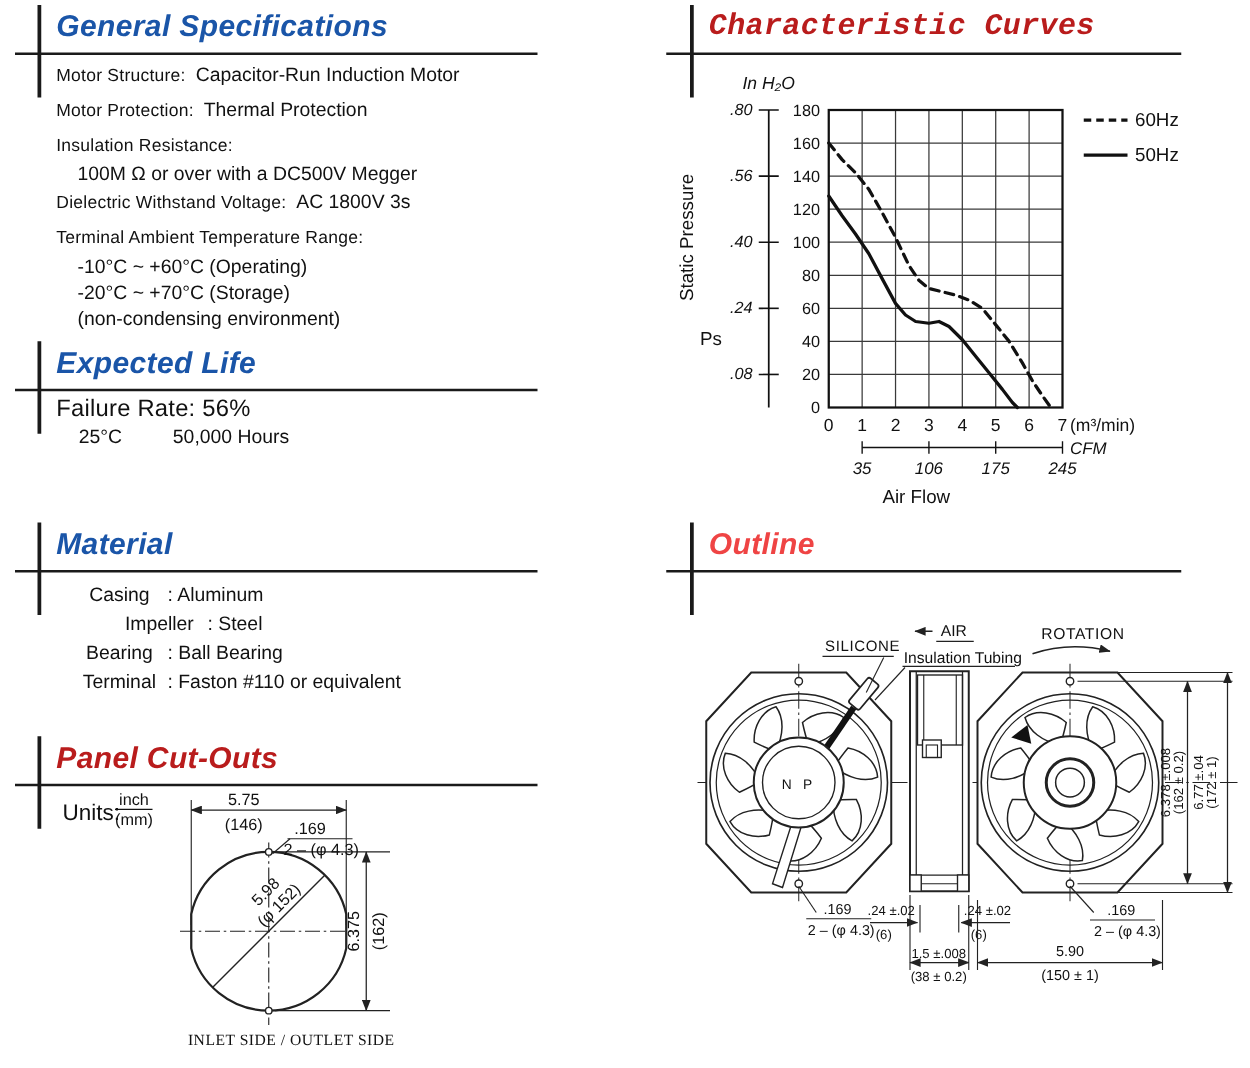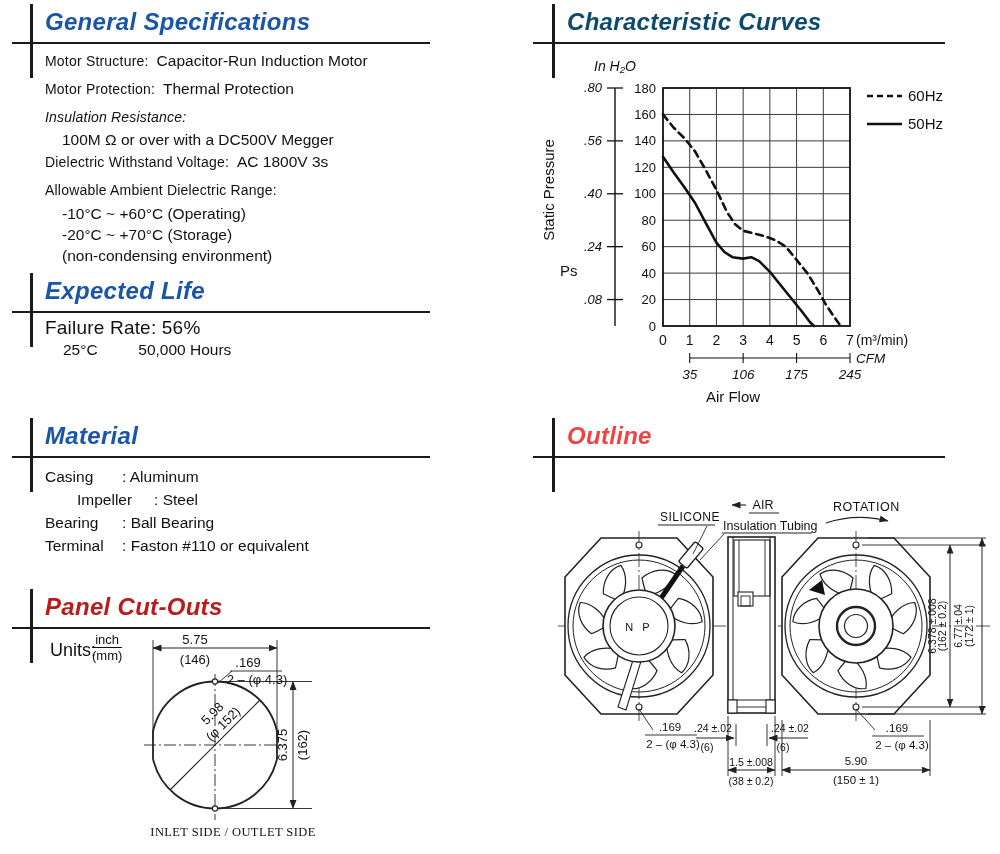--- a/index.html
+++ b/index.html
@@ -7,21 +7,21 @@
        font-family:"Liberation Sans",sans-serif;color:#111;}
   .sec{position:absolute;}
   .sec-v{position:absolute;left:0;top:-4px;width:2.5px;height:74px;background:#1a1a1a;}
   .sec-rule{position:absolute;top:34px;height:2px;background:#1a1a1a;}
   .sec-title{position:absolute;top:0;left:15px;font-size:24px;font-style:italic;
              font-weight:600;letter-spacing:.3px;white-space:nowrap;}
   .gs-row{position:absolute;left:0;white-space:nowrap;}
   .gs-label{font-size:14px;letter-spacing:.2px;margin-right:8px;}
   .gs-val{font-size:15.5px;}
   .gs-indent{padding-left:17px;font-size:15.5px;}
-  .mat-row{position:absolute;left:0;font-size:15.5px;white-space:nowrap;}
+  .mat-row{position:absolute;left:12px;font-size:15.5px;white-space:nowrap;text-align:center;}
   .mat-label{display:inline-block;width:77px;}
   svg text{font-family:"Liberation Sans",sans-serif;fill:#111;}
   .dimtxt{font-size:11.5px;}
   .dimtxt-sm{font-size:10.5px;}
   .caption-serif{font-family:"Liberation Serif",serif;font-size:12.5px;letter-spacing:.4px;}
 </style>
 </head>
 <body>
 
 <div class="page">
@@ -42,44 +42,44 @@
     <div class="sec-title" style="color: rgb(26, 85, 168);">Material</div>
   </div>
   <div class="sec" style="left:30px;top:593px;">
     <div class="sec-v"></div>
     <div class="sec-rule" style="left:-18px;width:418px;"></div>
     <div class="sec-title" style="color: #b91c1c;">Panel Cut-Outs</div>
   </div>
   <div class="sec" style="left:552px;top:8px;">
     <div class="sec-v"></div>
     <div class="sec-rule" style="left:-19px;width:412px;"></div>
-    <div class="sec-title" style="color: #0c4a6e;">Characteristic Curves</div>
+    <div class="sec-title" style="color: #b91c1c; font-family: Liberation Mono, monospace;">Characteristic Curves</div>
   </div>
   <div class="sec" style="left:552px;top:422px;">
     <div class="sec-v"></div>
     <div class="sec-rule" style="left:-19px;width:412px;"></div>
     <div class="sec-title" style="color: #ef4444;">Outline</div>
   </div>
 
   <div style="position:absolute;left:45px;top:52px;">
     <div class="gs-row" style="top:0;">
       <span class="gs-label">Motor Structure:</span><span class="gs-val">Capacitor-Run Induction Motor</span>
     </div>
     <div class="gs-row" style="top:28px;">
       <span class="gs-label">Motor Protection:</span><span class="gs-val">Thermal Protection</span>
     </div>
-    <div class="gs-row" style="top:56px;font-style:italic;">
+    <div class="gs-row" style="top:56px;">
       <span class="gs-label">Insulation Resistance:</span>
     </div>
     <div class="gs-row gs-indent" style="top:79px;">100M Ω or over with a DC500V Megger</div>
     <div class="gs-row" style="top:101px;">
       <span class="gs-label">Dielectric Withstand Voltage:</span><span class="gs-val">AC 1800V 3s</span>
     </div>
     <div class="gs-row" style="top:129px;">
-      <span class="gs-label">Allowable Ambient Dielectric Range:</span>
+      <span class="gs-label">Terminal Ambient Temperature Range:</span>
     </div>
     <div class="gs-row gs-indent" style="top:153px;">-10°C ~ +60°C (Operating)</div>
     <div class="gs-row gs-indent" style="top:174px;">-20°C ~ +70°C (Storage)</div>
     <div class="gs-row gs-indent" style="top:195px;">(non-condensing environment)</div>
   </div>
 
   <div style="position:absolute;left:45px;top:317px;font-size:19px;letter-spacing:.2px;">Failure Rate: 56%</div>
   <div style="position:absolute;left:63px;top:341px;font-size:15.5px;">
     <span>25°C</span>
     <span style="display:inline-block;width:32px;"></span>

